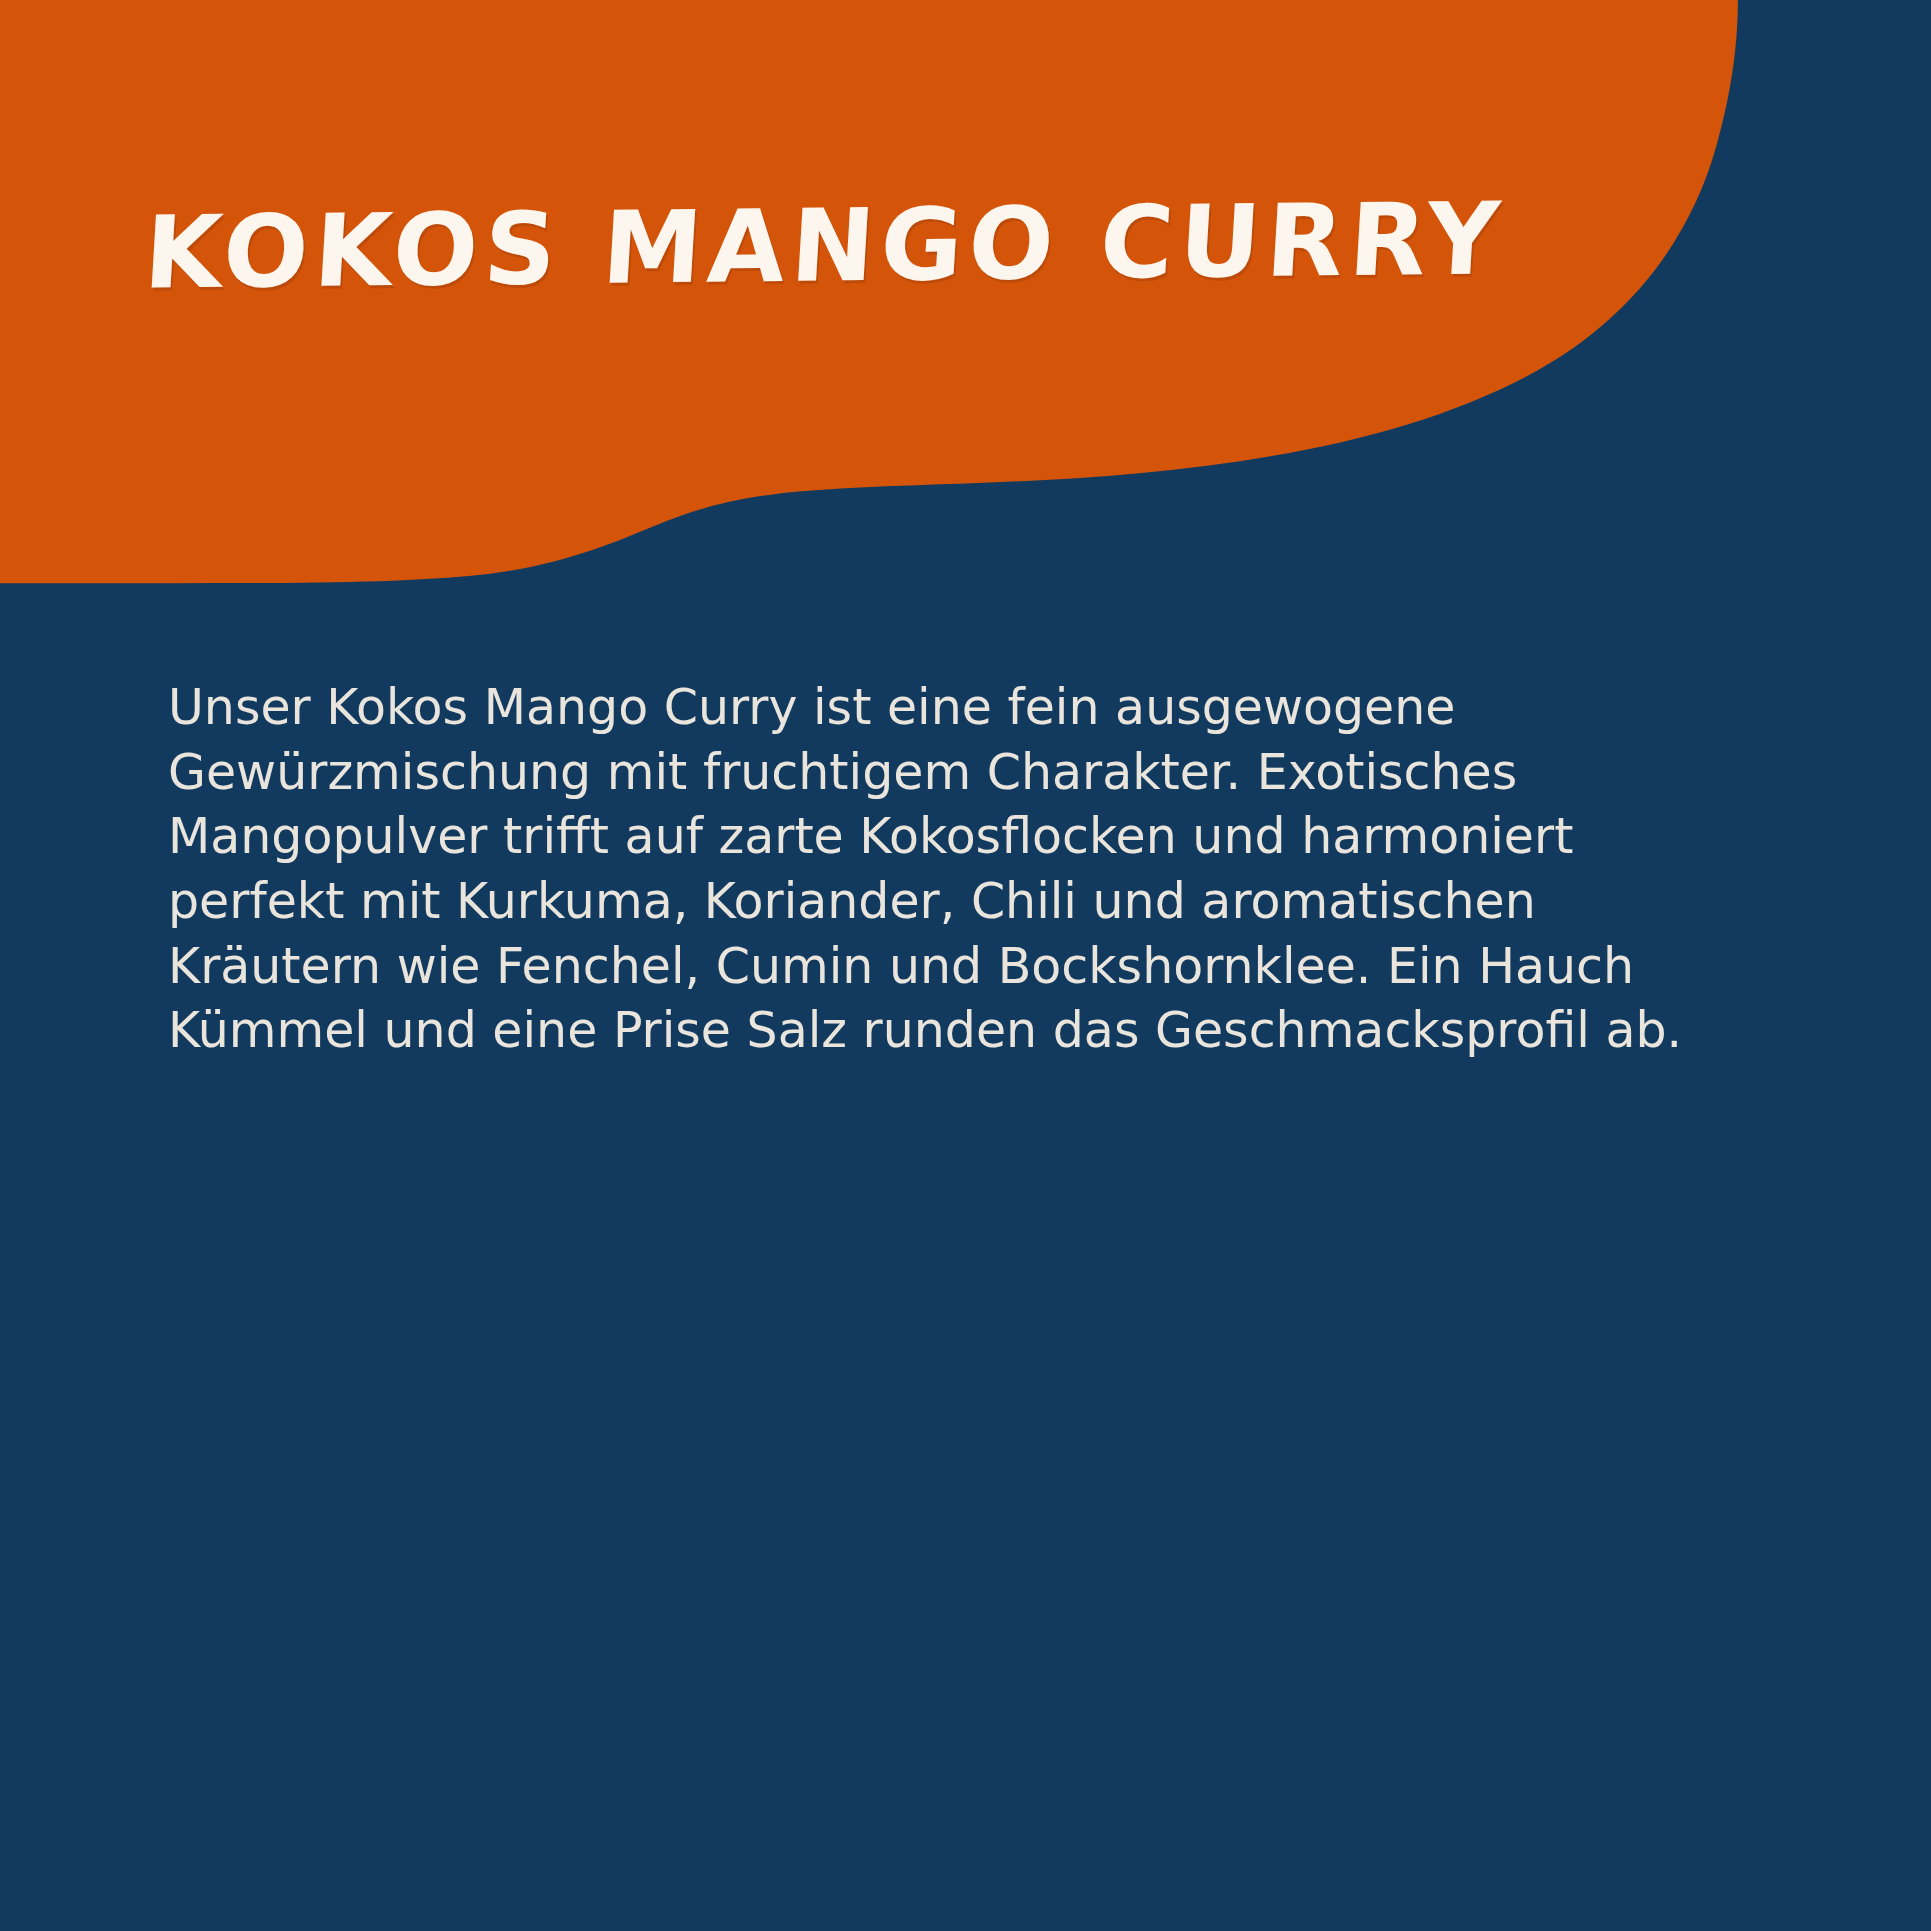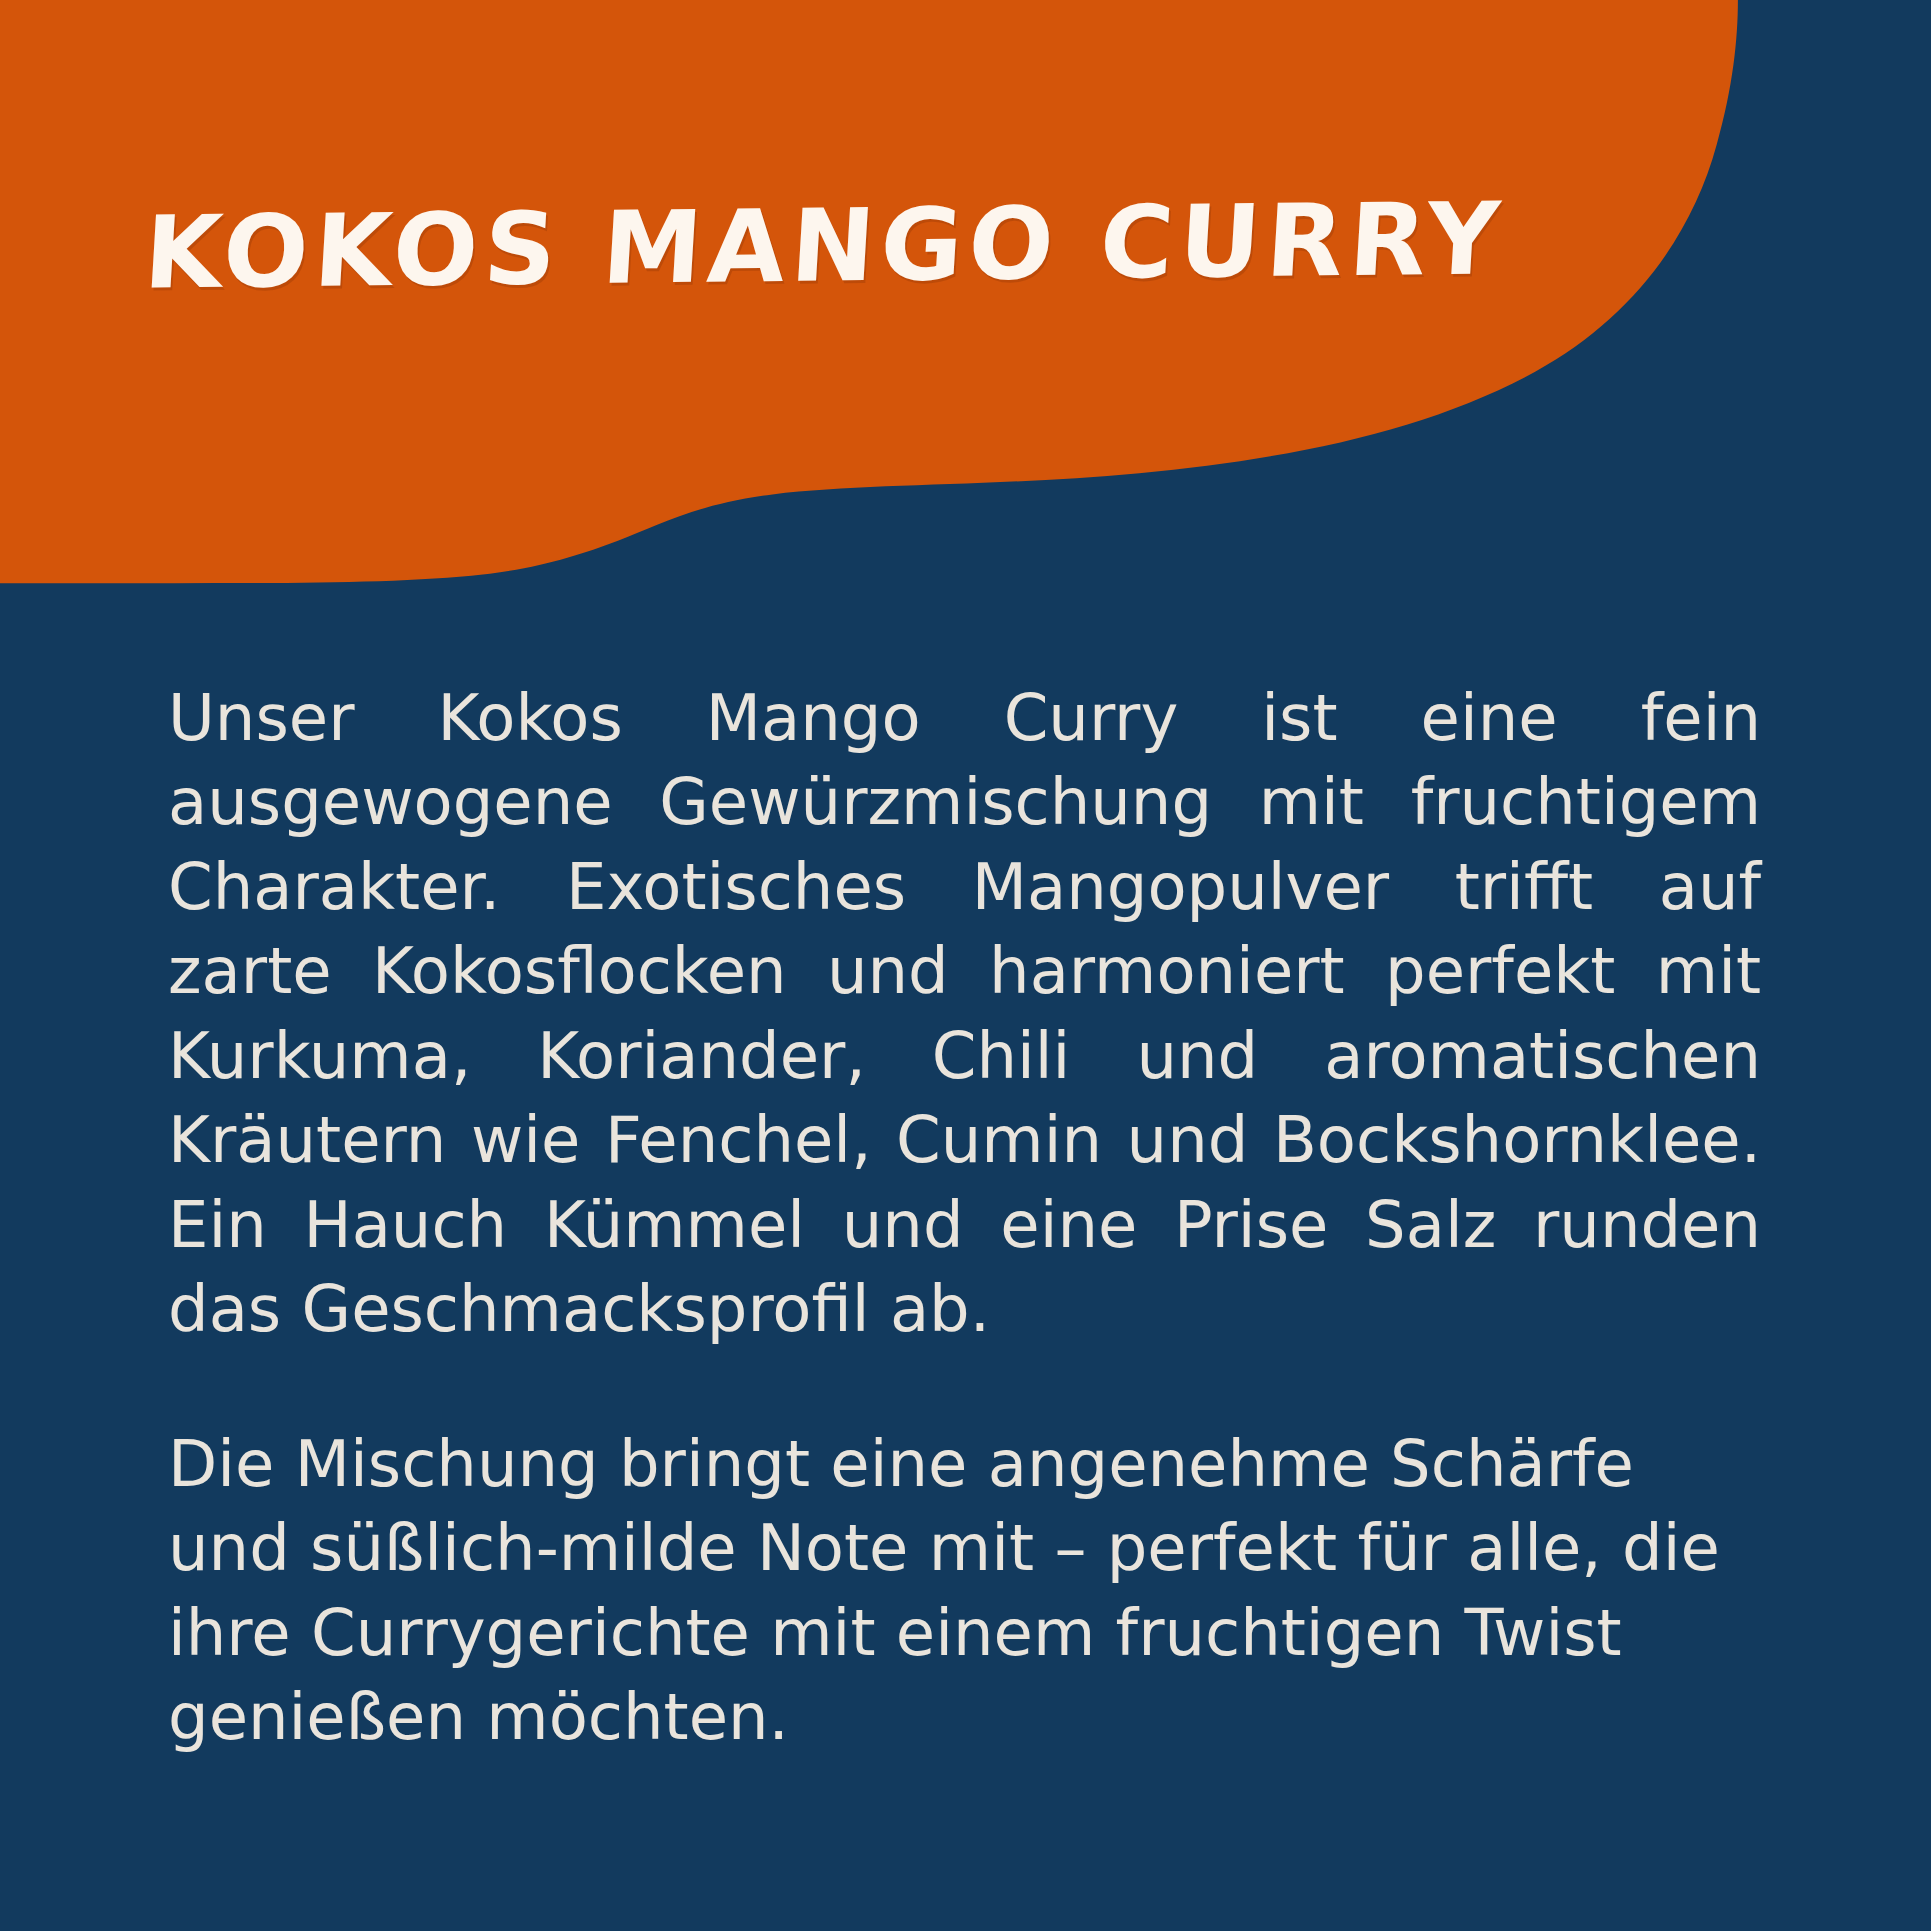--- a/index.html
+++ b/index.html
@@ -58,21 +58,21 @@
   
   .body-copy {
     position: absolute;
     top: 676px;
     left: 168px;
     width: 1593px;
   }
   .para {
     color: #e9e4dc;
     font-family: "DejaVu Sans", sans-serif;
-    font-size: 64px;
+    font-size: 49px;
     line-height: 1.32;
     text-align: justify;
     margin: 0;
     -webkit-hyphens: manual;
     hyphens: manual;
   }
   .para + .para {
     margin-top: 70px;
   }
   .para:last-child {
@@ -87,17 +87,16 @@
   <div class="blob-wrap">
     <svg viewBox="0 0 2000 640" xmlns="http://www.w3.org/2000/svg" aria-hidden="true">
       <path d="M0,0 L1800,0 C1800,40 1795,90 1778,150 C1752,245 1690,330 1590,385 C1480,445 1340,475 1180,490 C1030,504 900,500 800,512 C720,522 680,545 640,560 C600,575 560,588 500,595 C420,604 300,604 180,604 L0,604 Z" fill="#d4550a"></path>
     </svg>
   </div>
 
   <h1 class="title">Kokos Mango Curry</h1>
 
   <div class="body-copy">
     <p class="para">Unser Kokos Mango Curry ist eine fein ausgewogene Gewürzmischung mit fruchtigem Charakter. Exotisches Mangopulver trifft auf zarte Kokosflocken und harmoniert perfekt mit Kurkuma, Koriander, Chili und aromatischen Kräutern wie Fenchel, Cumin und Bockshornklee. Ein Hauch Kümmel und eine Prise Salz runden das Geschmacksprofil ab.</p>
-    <p class="para">Die Mischung bringt eine angenehme Schärfe und süßlich-milde Note mit – perfekt für alle, die ihre Currygerichte mit einem fruchtigen Twist genießen möchten.</p>
   </div>
 
 </div>
 
 
 </body></html>

